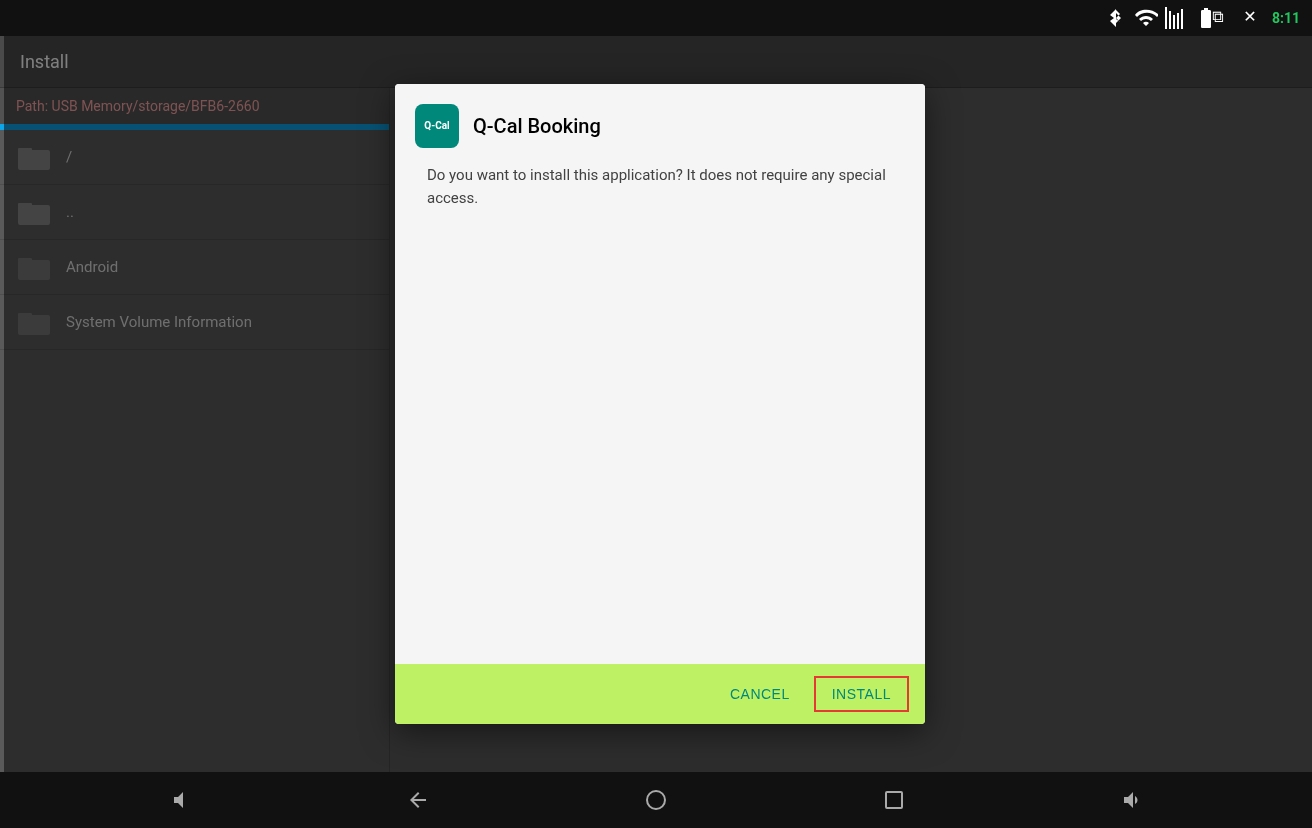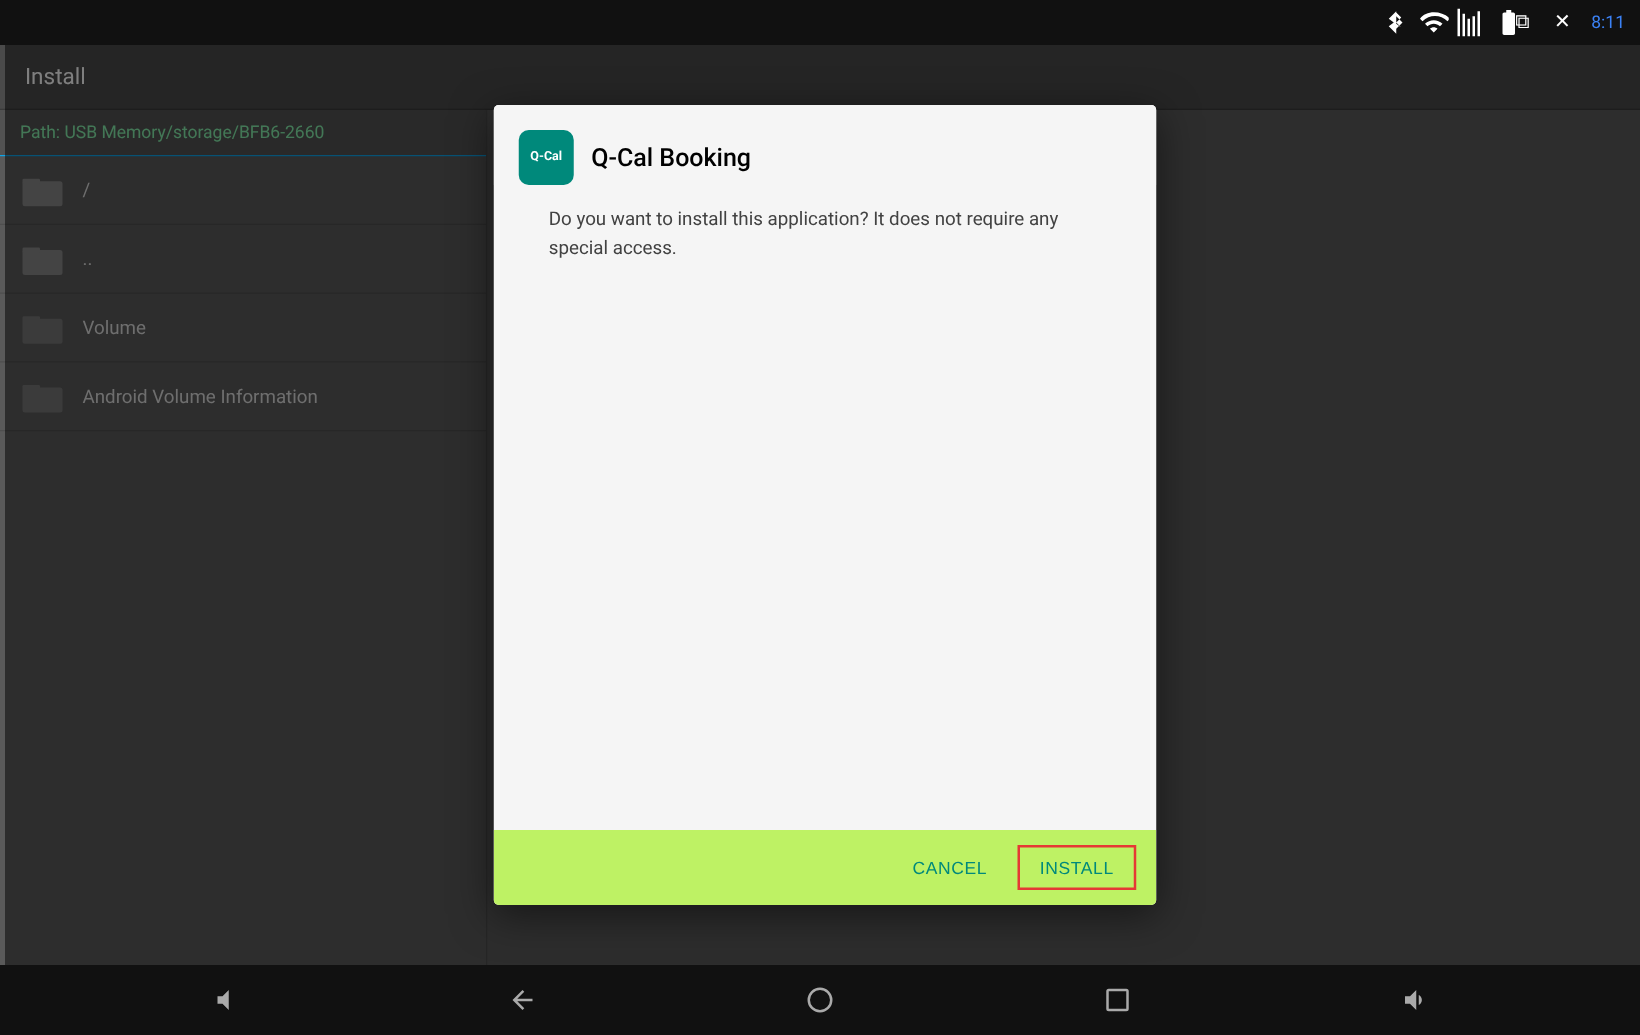--- a/index.html
+++ b/index.html
@@ -27,23 +27,23 @@
 
     .status-icons {
       display: flex;
       align-items: center;
       gap: 6px;
       color: white;
       font-size: 13px;
     }
 
     .time {
-      color: #3b82f6;
+      color: #22c55e;
       font-size: 14px;
-      font-weight: 400;
+      font-weight: 700;
       margin-left: 48px;
     }
 
     
     .window-controls {
       position: absolute;
       top: 4px;
       right: 50px;
       display: flex;
       gap: 8px;
@@ -93,24 +93,24 @@
 
     .left-panel {
       width: 390px;
       background: #5a5a5a;
       border-right: 1px solid #4a4a4a;
       overflow: hidden;
     }
 
     .path-bar {
       padding: 10px 16px;
-      color: #86efac;
+      color: #fca5a5;
       font-size: 14px;
       background: #525252;
-      border-bottom: 1px solid #0ea5e9;
+      border-bottom: 6px solid #0ea5e9;
     }
 
     .file-list {
       list-style: none;
     }
 
     .file-item {
       display: flex;
       align-items: center;
       padding: 12px 16px;
@@ -212,21 +212,20 @@
       font-weight: 500;
       color: #000000;
     }
 
     .dialog-body {
       padding: 16px 32px;
       color: #424242;
       font-size: 15px;
       line-height: 1.5;
       flex: 1;
-      margin-left: 12px;
     }
 
     .dialog-footer {
       padding: 12px 16px;
       display: flex;
       justify-content: flex-end;
       gap: 8px;
       background: #bef264;
     }
 
@@ -347,31 +346,31 @@
           <span>..</span>
         </li>
 
         <li class="file-item">
           <div class="folder-icon">
             <svg viewBox="0 0 36 30">
                 <rect x="2" y="8" width="32" height="20" rx="2" ry="2" fill="#777"></rect>
                 <rect x="2" y="6" width="14" height="4" rx="1" ry="1" fill="#777"></rect>
               </svg>
           </div>
-          <span>Volume</span>
+          <span>Android</span>
         </li>
 
         <li class="file-item">
           <div class="folder-icon">
             <svg viewBox="0 0 36 30">
                 <rect x="2" y="8" width="32" height="20" rx="2" ry="2" fill="#777"></rect>
                 <rect x="2" y="6" width="14" height="4" rx="1" ry="1" fill="#777"></rect>
               </svg>
           </div>
-          <span>Android Volume Information</span>
+          <span>System Volume Information</span>
         </li>
 
       </ul>
     </div>
 
     <div class="right-panel">
       <div class="right-path-bar">/storage/BFB6-2660</div>
       <div class="right-file-item">
         <span>2.1.10-release (1).apk</span>
       </div>

